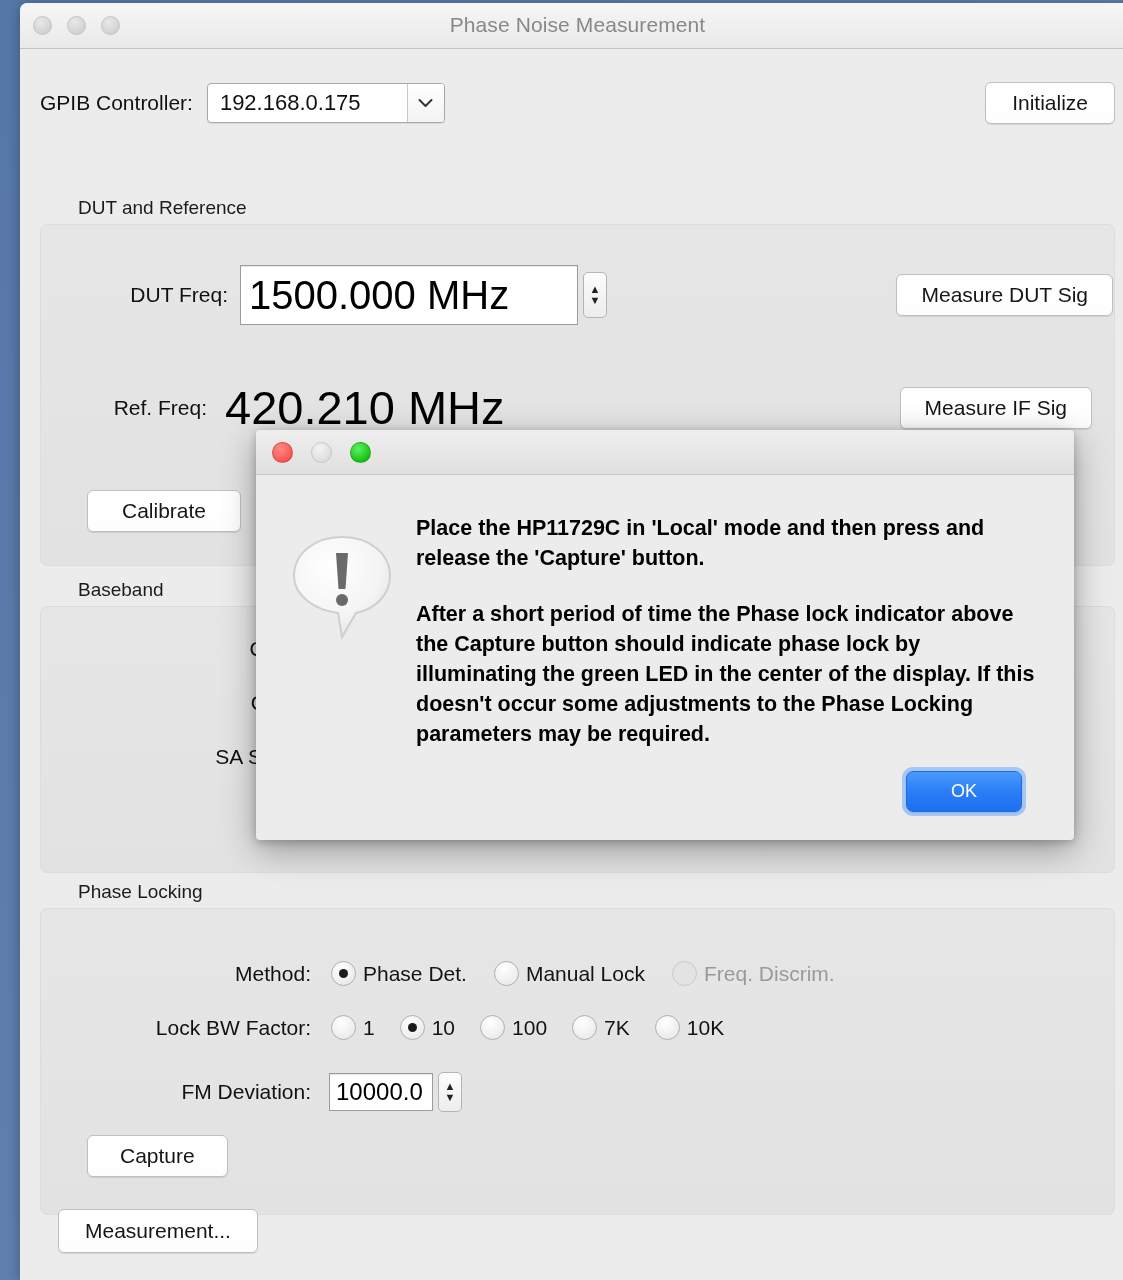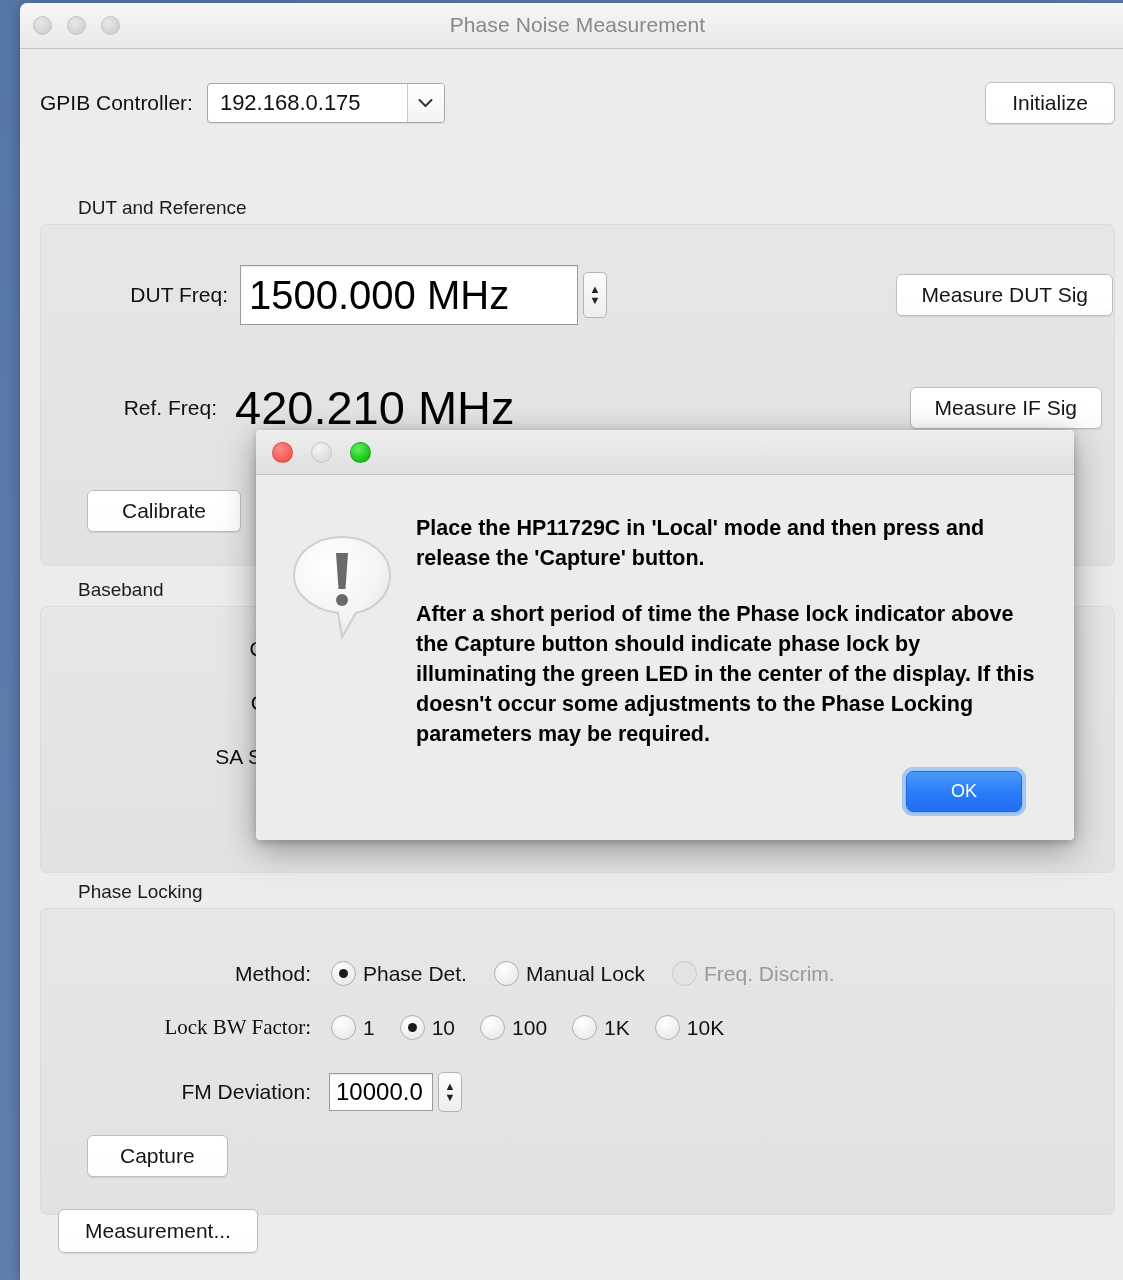--- a/index.html
+++ b/index.html
@@ -265,21 +265,21 @@
             <div class="textfield" style="margin-left:12px; width:338px; height:60px; padding:0 8px; font-size:40px;">
               <span>1500.000 MHz</span>
             </div>
             <div class="spinner">
               <span>▲</span>
               <span>▼</span>
             </div>
             <button class="btn" style="margin-left:auto; padding:8px 24px;">Measure DUT Sig</button>
           </div>
 
-          <div class="row" style="position:absolute; left:41px; top:155px; width:1020px;">
+          <div class="row" style="position:absolute; left:31px; top:155px; width:1020px;">
             <div class="lbl" style="width:135px; text-align:right;">Ref. Freq:</div>
             <div style="margin-left:18px; font-size:47px; color:#000;">420.210 MHz</div>
             <button class="btn" style="margin-left:auto; padding:8px 24px;">Measure IF Sig</button>
           </div>
 
           <button class="btn" style="position:absolute; left:46px; top:265px; padding:8px 34px;">Calibrate</button>
         </div>
       </div>
 
       <div style="position:absolute; left:20px; top:530px; width:1075px;">
@@ -308,36 +308,36 @@
               <span class="radio"></span>
               <span class="radio-label">Manual Lock</span>
             </div>
             <div class="radio-item" style="margin-left:27px;">
               <span class="radio disabled"></span>
               <span class="radio-label disabled">Freq. Discrim.</span>
             </div>
           </div>
 
           <div class="row" style="position:absolute; left:0; top:106px; width:1060px;">
-            <div class="lbl" style="width:270px; text-align:right;font-family:Liberation Serif, serif;">Lock BW Factor:</div>
+            <div class="lbl" style="width:270px; text-align:right;">Lock BW Factor:</div>
             <div class="radio-item" style="margin-left:20px;">
               <span class="radio"></span>
               <span class="radio-label">1</span>
             </div>
             <div class="radio-item" style="margin-left:25px;">
               <span class="radio checked"></span>
               <span class="radio-label">10</span>
             </div>
             <div class="radio-item" style="margin-left:25px;">
               <span class="radio"></span>
               <span class="radio-label">100</span>
             </div>
             <div class="radio-item" style="margin-left:25px;">
               <span class="radio"></span>
-              <span class="radio-label">1K</span>
+              <span class="radio-label">7K</span>
             </div>
             <div class="radio-item" style="margin-left:25px;">
               <span class="radio"></span>
               <span class="radio-label">10K</span>
             </div>
           </div>
 
           <div class="row" style="position:absolute; left:0; top:163px; width:1060px;">
             <div class="lbl" style="width:270px; text-align:right;">FM Deviation:</div>
             <div class="textfield" style="margin-left:18px; width:104px; height:38px; padding:0 6px; font-size:24px;">

